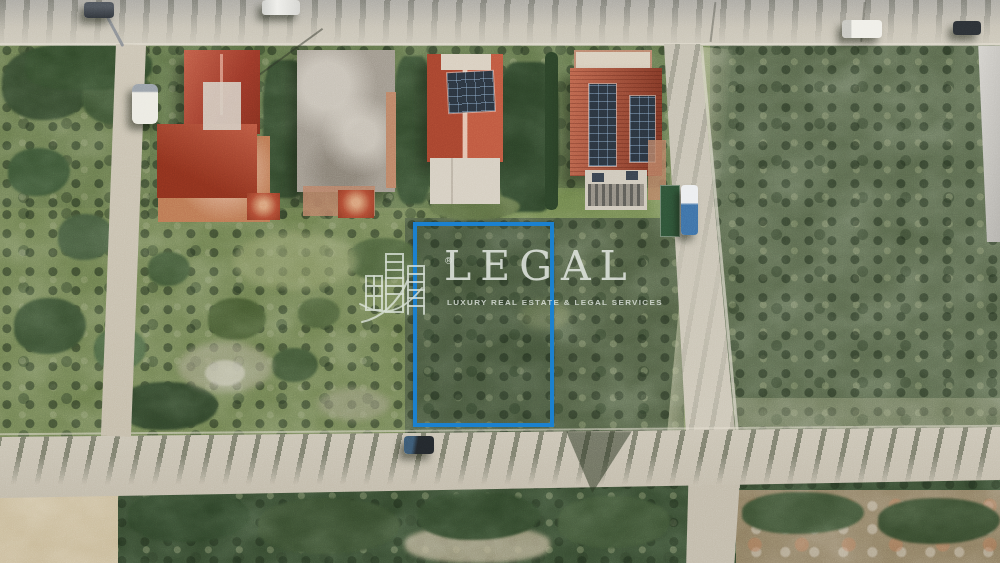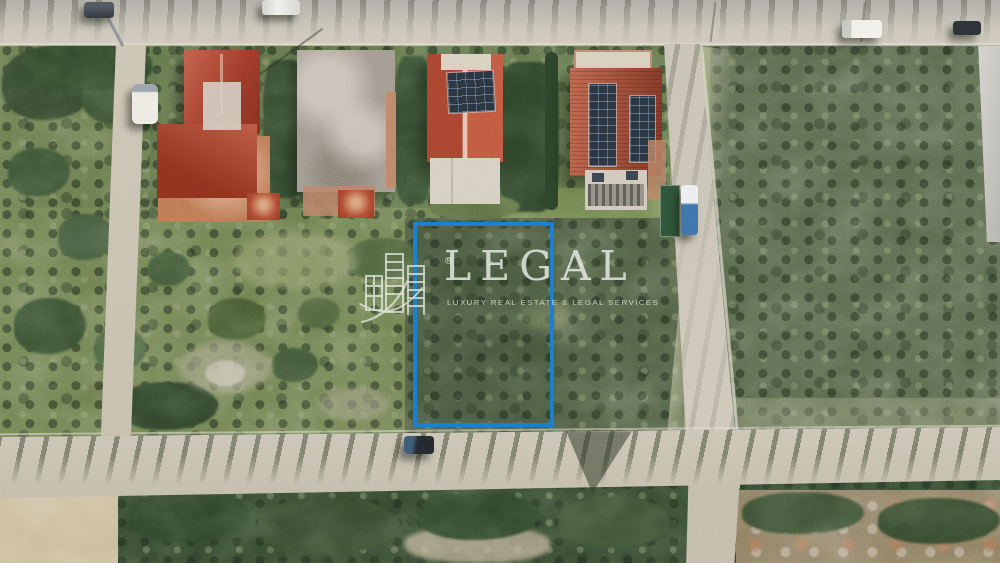--- a/index.html
+++ b/index.html
@@ -178,21 +178,21 @@
   .plot-outline{left:413px;top:222px;width:133px;height:197px;
     border:4px solid var(--c-plot-outline,#1b81cf);
     background:rgba(12,30,16,.12);
     box-shadow:0 0 2px rgba(0,40,80,.4);}
   .watermark{left:358px;top:244px;width:330px;height:84px;}
   .wm-icon{left:0;top:2px;width:78px;height:80px;opacity:.85;}
   .wm-brand{left:86px;top:0;font-family:"DejaVu Serif","Liberation Serif",serif;
     font-size:41px;letter-spacing:9px;line-height:1.1;white-space:nowrap;
     color:rgba(228,233,227,.85);}
   .wm-reg{position:static;font-size:9px;vertical-align:16px;letter-spacing:0;}
-  .wm-tagline{left:89px;top:54px;font-size:8px;font-weight:normal;letter-spacing:1.35px;
+  .wm-tagline{left:89px;top:54px;font-size:8px;font-weight:bold;letter-spacing:1.35px;
     white-space:nowrap;color:rgba(222,228,221,.82);}
 </style>
 </head>
 <body>
 
 <div class="scene">
 
   <div class="left-field veg"></div>
   <div class="gardens veg"></div>
   <div class="mid-field veg"></div>

